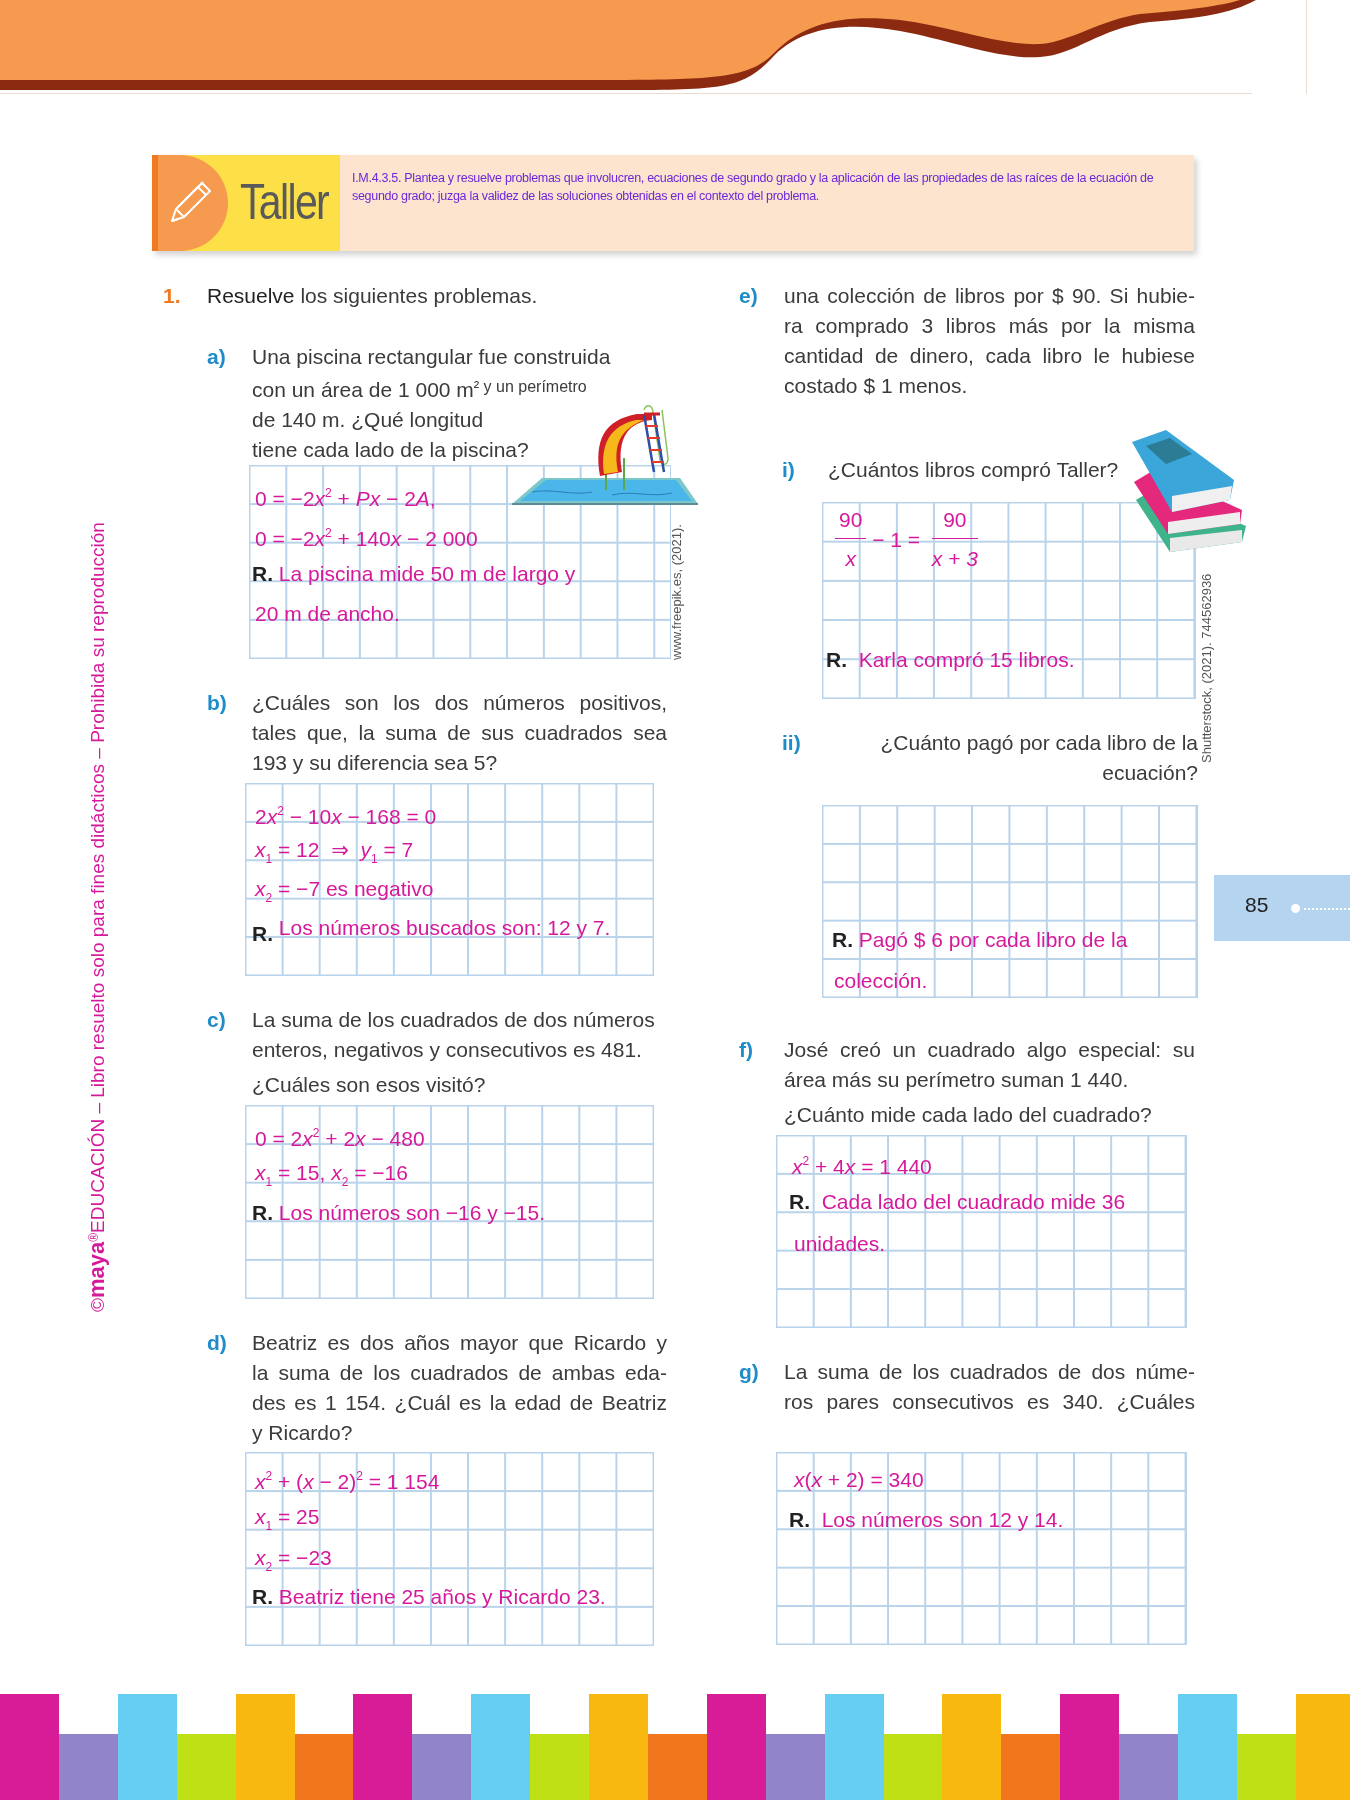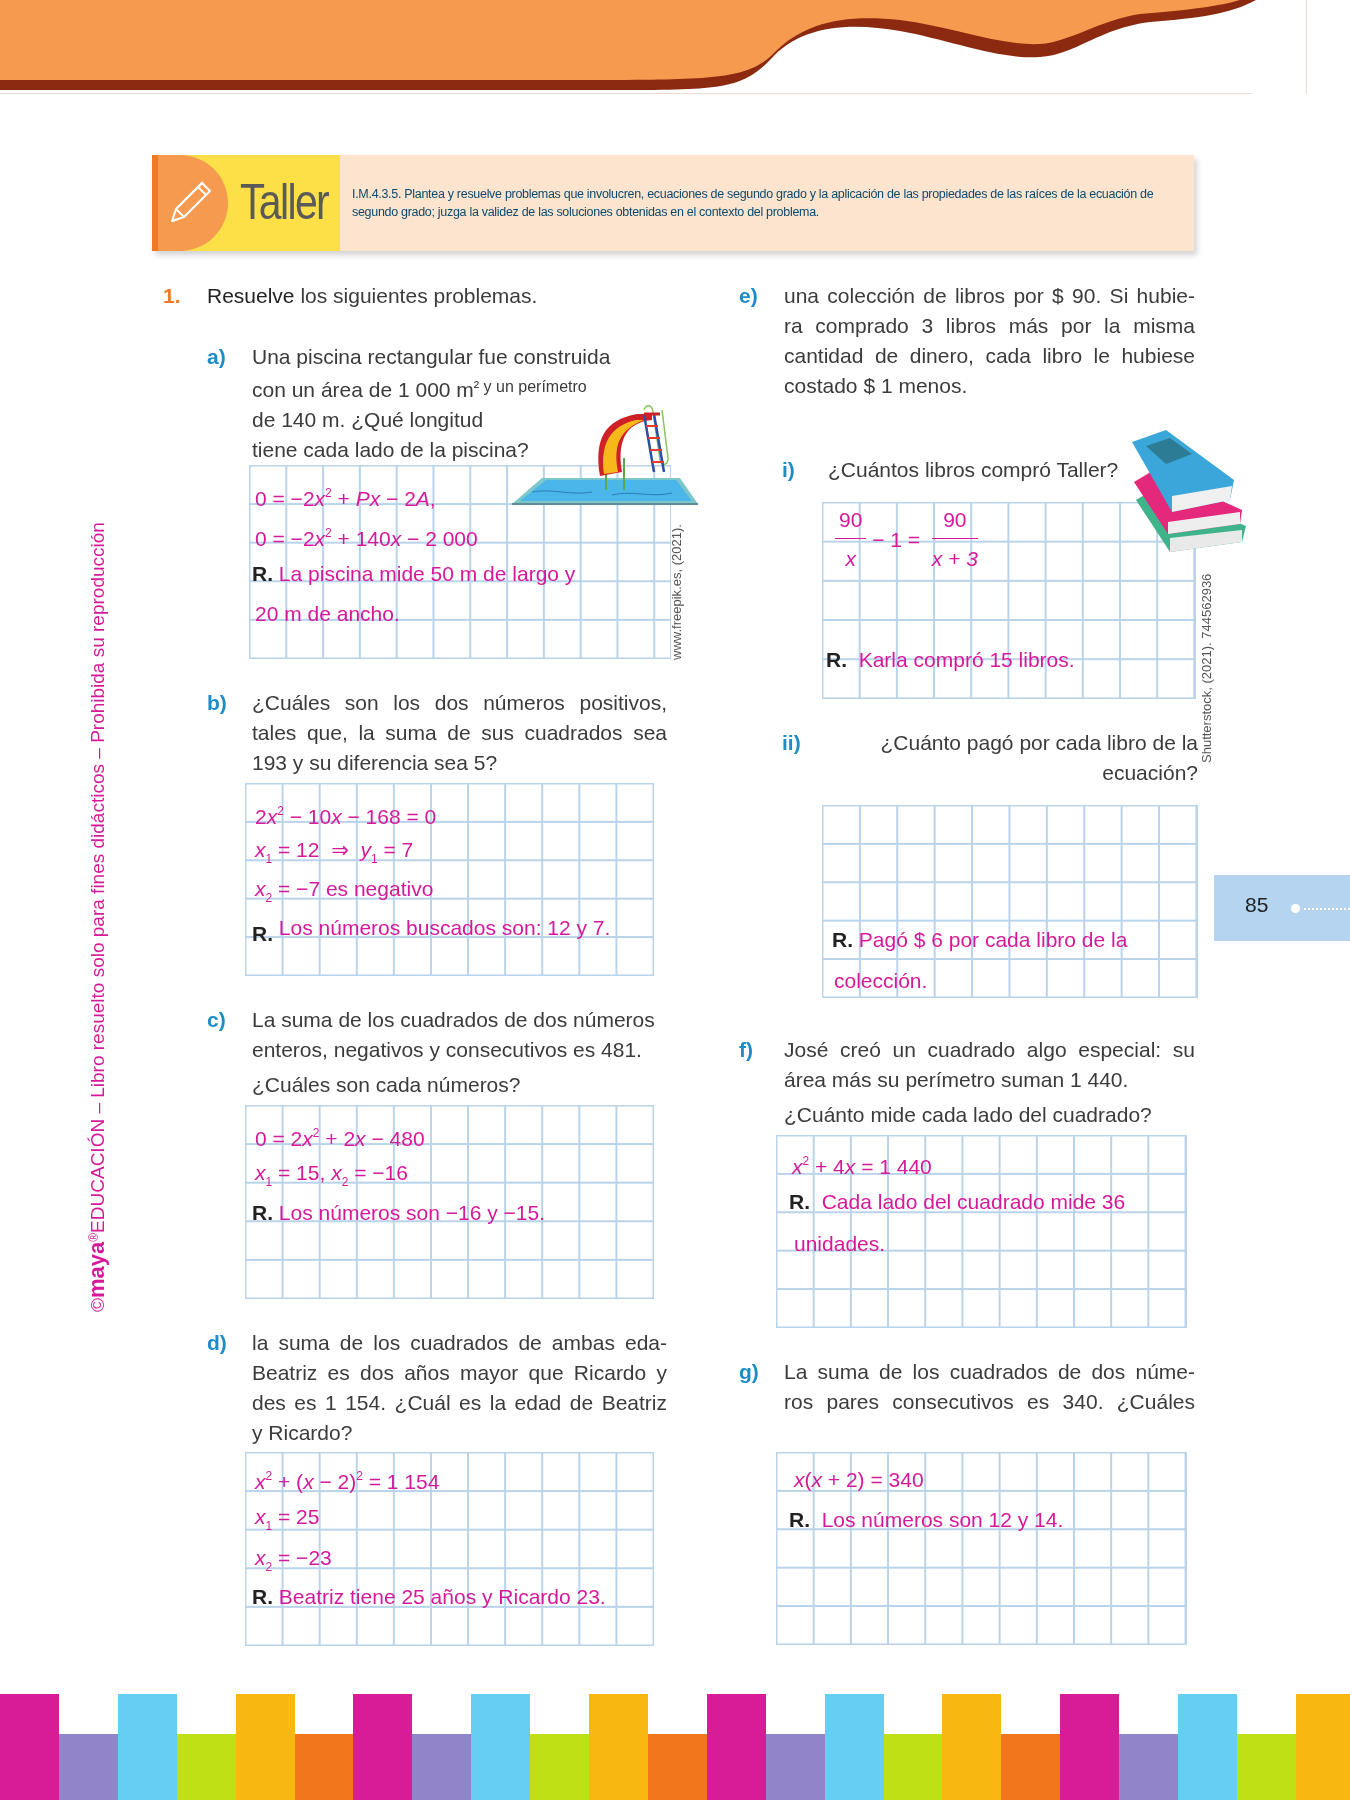--- a/index.html
+++ b/index.html
@@ -12,21 +12,21 @@
   #header-wave { position: absolute; left: 0; top: 0; width: 1350px; height: 100px; }
   .top-rule { position: absolute; left: 0; top: 93px; width: 1252px; height: 1px; background: #eadbd3; }
   .right-rule { position: absolute; left: 1306px; top: 0; width: 1px; height: 94px; background: #eadbd3; }
 
   
   .taller-banner { position: absolute; left: 152px; top: 155px; width: 1042px; height: 96px; background: #fce4cf; box-shadow: 3px 4px 6px rgba(0,0,0,0.18); }
   .taller-left { position: absolute; left: 0; top: 0; width: 188px; height: 96px; background: #fde047; }
   .taller-d { position: absolute; left: 0; top: 0; width: 76px; height: 96px; background: #f59a4f; border-radius: 0 48px 48px 0; }
   .taller-d-bar { position: absolute; left: 0; top: 0; width: 6px; height: 96px; background: #f07a22; }
   .taller-title { position: absolute; left: 88px; top: 18px; font-family: "Liberation Sans Narrow", "Liberation Sans", sans-serif; font-size: 50px; color: #5a5a5a; letter-spacing: -2px; transform: scaleX(0.82); transform-origin: left top; }
-  .taller-desc { position: absolute; left: 200px; top: 30px; width: 830px; font-size: 12.5px; line-height: 18px; color: #0c4a6e; letter-spacing: -0.3px; }
+  .taller-desc { position: absolute; left: 200px; top: 14px; width: 830px; font-size: 12.5px; line-height: 18px; color: #6d28d9; letter-spacing: -0.3px; }
 
   
   .q-text { font-size: 21px; line-height: 30px; color: #3b3b3b; text-align: justify; }
   .lbl { font-size: 21px; line-height: 30px; font-weight: bold; color: #1e8cc8; }
   .num-lbl { font-size: 21px; line-height: 30px; font-weight: bold; color: #f07a22; }
   .bold-dark { font-weight: bold; color: #222; }
 
   
   .grid { position: absolute; border: 1.5px solid #b8d3ea;
     background-image:
@@ -135,31 +135,31 @@
 <div class="grid" style="left:245px;top:783px;width:409px;height:193px;background-size:37.1px 38.4px;background-position:-1.5px -1.5px;"></div>
 <div class="ans" style="left:255px;top:798px;">2<i>x</i><sup>2</sup> − 10<i>x</i> − 168 = 0</div>
 <div class="ans" style="left:255px;top:837px;"><i>x</i><sub>1</sub> = 12 &nbsp;⇒ &nbsp;<i>y</i><sub>1</sub> = 7</div>
 <div class="ans" style="left:255px;top:876px;"><i>x</i><sub>2</sub> = −7 es negativo</div>
 <div class="ans" style="left:252px;top:915px;"><span class="r-label" style="vertical-align:-6px;">R.</span> <span>Los números buscados son: 12 y 7.</span></div>
 
 <div class="abs lbl" style="left:207px;top:1005px;">c)</div>
 <div class="abs q-text" style="left:252px;top:1005px;width:420px;text-align:left;">
   <div>La suma de los cuadrados de dos números</div>
   <div>enteros, negativos y consecutivos es 481.</div>
-  <div style="margin-top:5px;">¿Cuáles son cada números?</div>
+  <div style="margin-top:5px;">¿Cuáles son esos visitó?</div>
 </div>
 <div class="grid" style="left:245px;top:1105px;width:409px;height:194px;background-size:37.1px 38.6px;background-position:-1.5px -1.5px;"></div>
 <div class="ans" style="left:255px;top:1120px;">0 = 2<i>x</i><sup>2</sup> + 2<i>x</i> − 480</div>
 <div class="ans" style="left:255px;top:1160px;"><i>x</i><sub>1</sub> = 15, <i>x</i><sub>2</sub> = −16</div>
 <div class="ans" style="left:252px;top:1200px;"><span class="r-label">R.</span> <span>Los números son −16 y −15.</span></div>
 
 <div class="abs lbl" style="left:207px;top:1328px;">d)</div>
 <div class="abs q-text" style="left:252px;top:1328px;width:415px;">
+  <div style="text-align:justify;text-align-last:justify;">Beatriz es dos años mayor que Ricardo y</div>
   <div style="text-align:justify;text-align-last:justify;">la suma de los cuadrados de ambas eda-</div>
-  <div style="text-align:justify;text-align-last:justify;">Beatriz es dos años mayor que Ricardo y</div>
   <div style="text-align:justify;text-align-last:justify;">des es 1 154. ¿Cuál es la edad de Beatriz</div>
   <div>y Ricardo?</div>
 </div>
 <div class="grid" style="left:245px;top:1452px;width:409px;height:194px;background-size:37.1px 38.6px;background-position:-1.5px -1.5px;"></div>
 <div class="ans" style="left:255px;top:1463px;"><i>x</i><sup>2</sup> + (<i>x</i> − 2)<sup>2</sup> = 1 154</div>
 <div class="ans" style="left:255px;top:1504px;"><i>x</i><sub>1</sub> = 25</div>
 <div class="ans" style="left:255px;top:1545px;"><i>x</i><sub>2</sub> = −23</div>
 <div class="ans" style="left:252px;top:1584px;"><span class="r-label">R.</span> <span>Beatriz tiene 25 años y Ricardo 23.</span></div>
 
 <div class="abs lbl" style="left:739px;top:281px;">e)</div>

